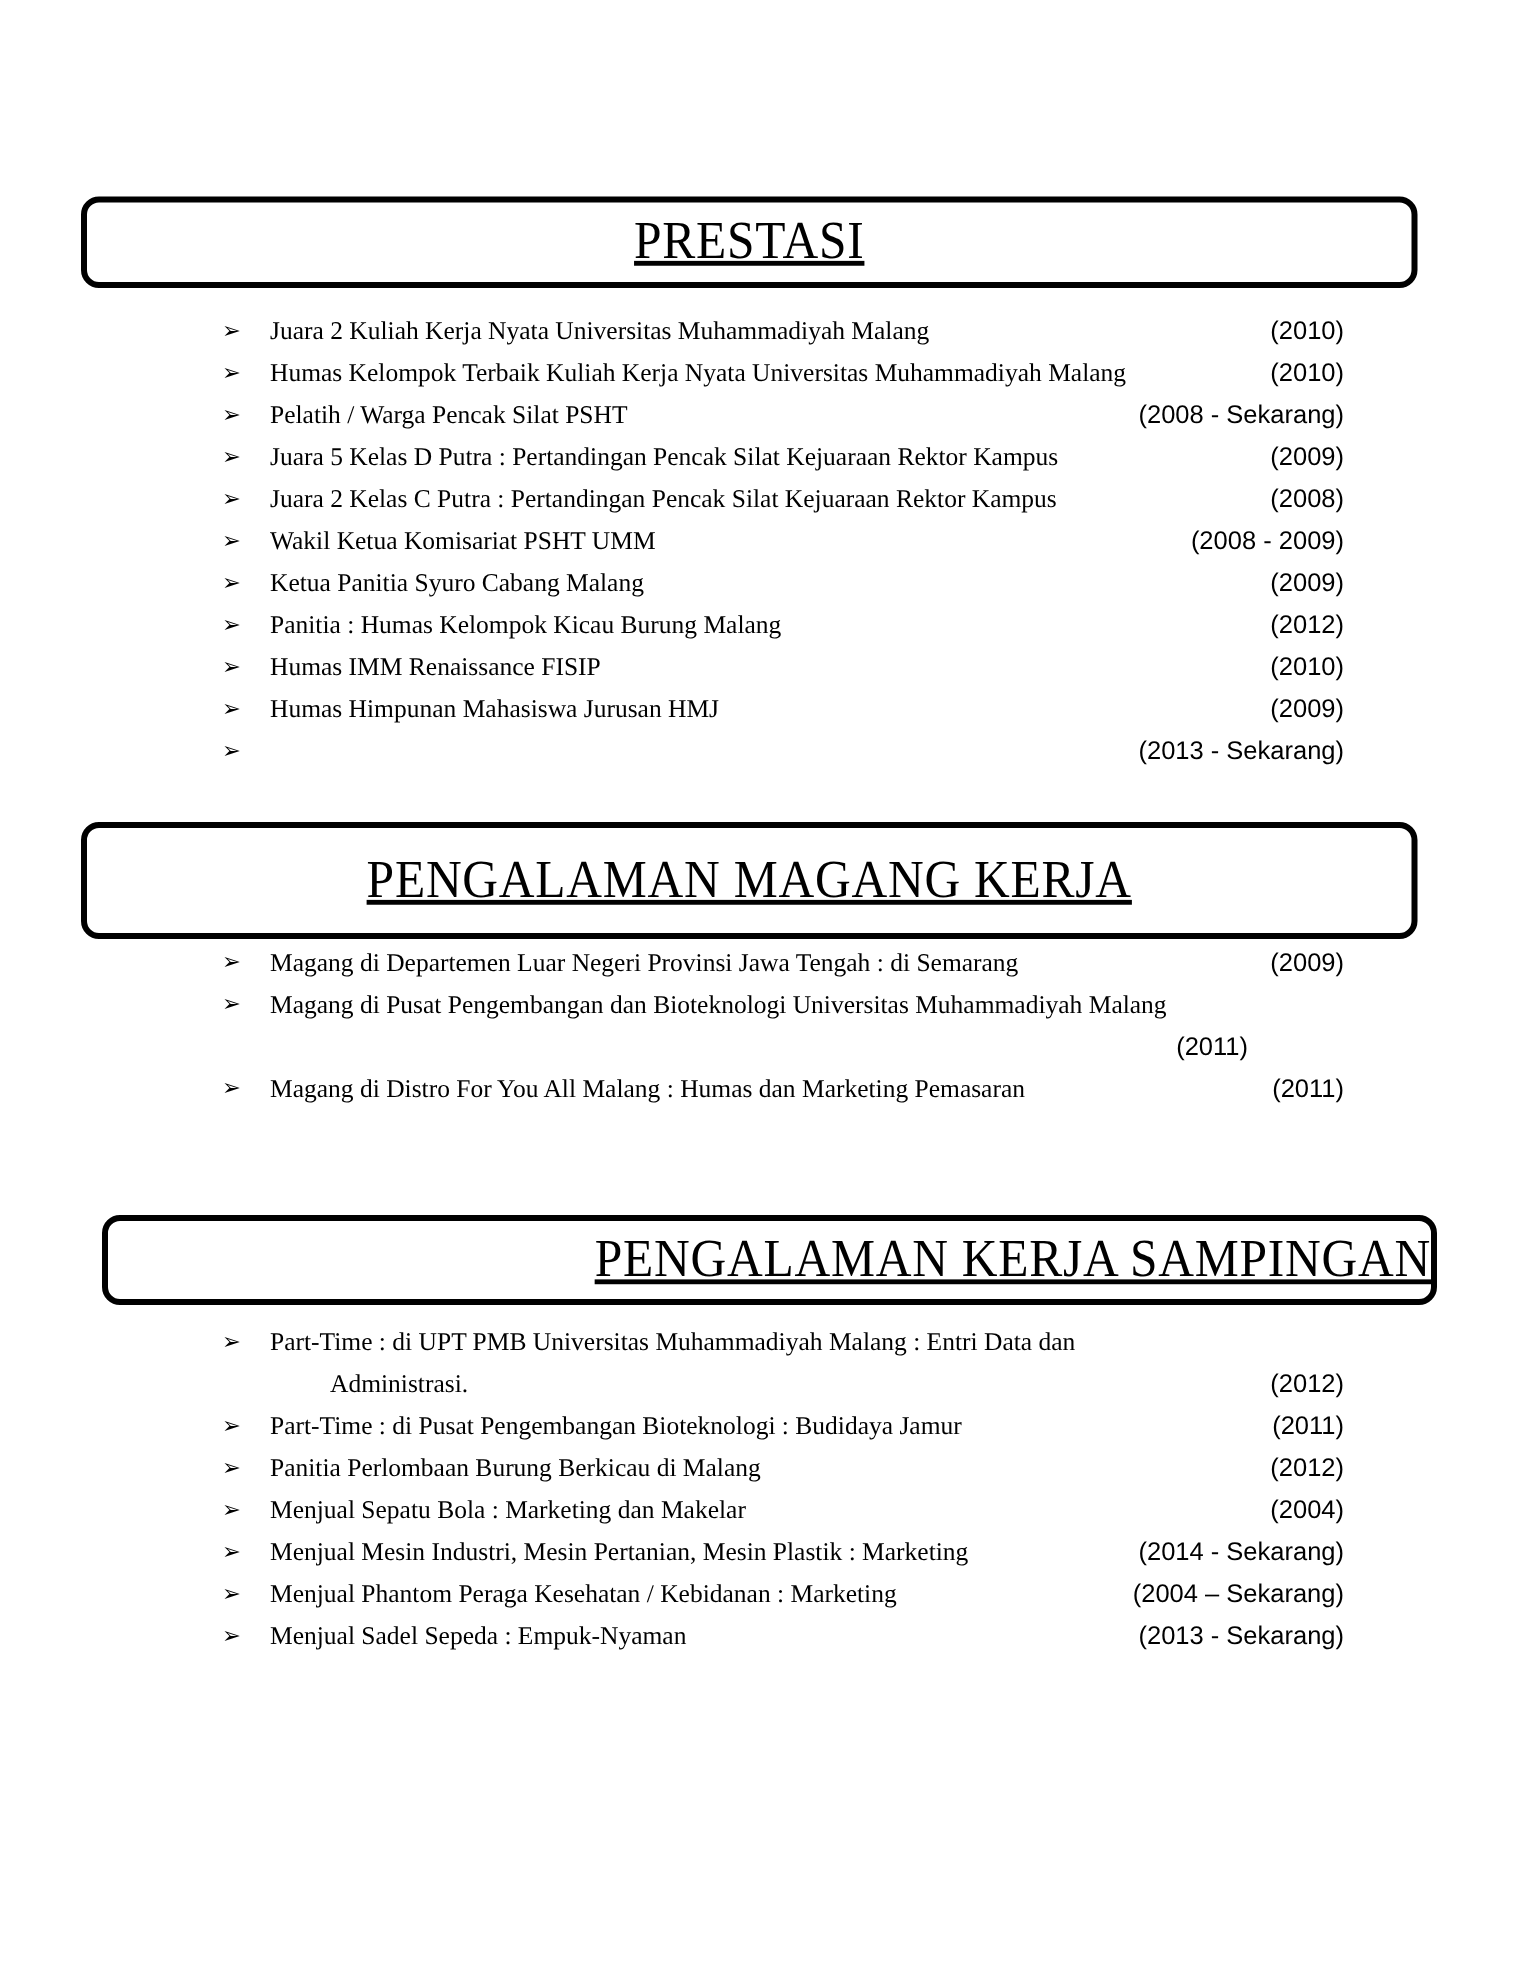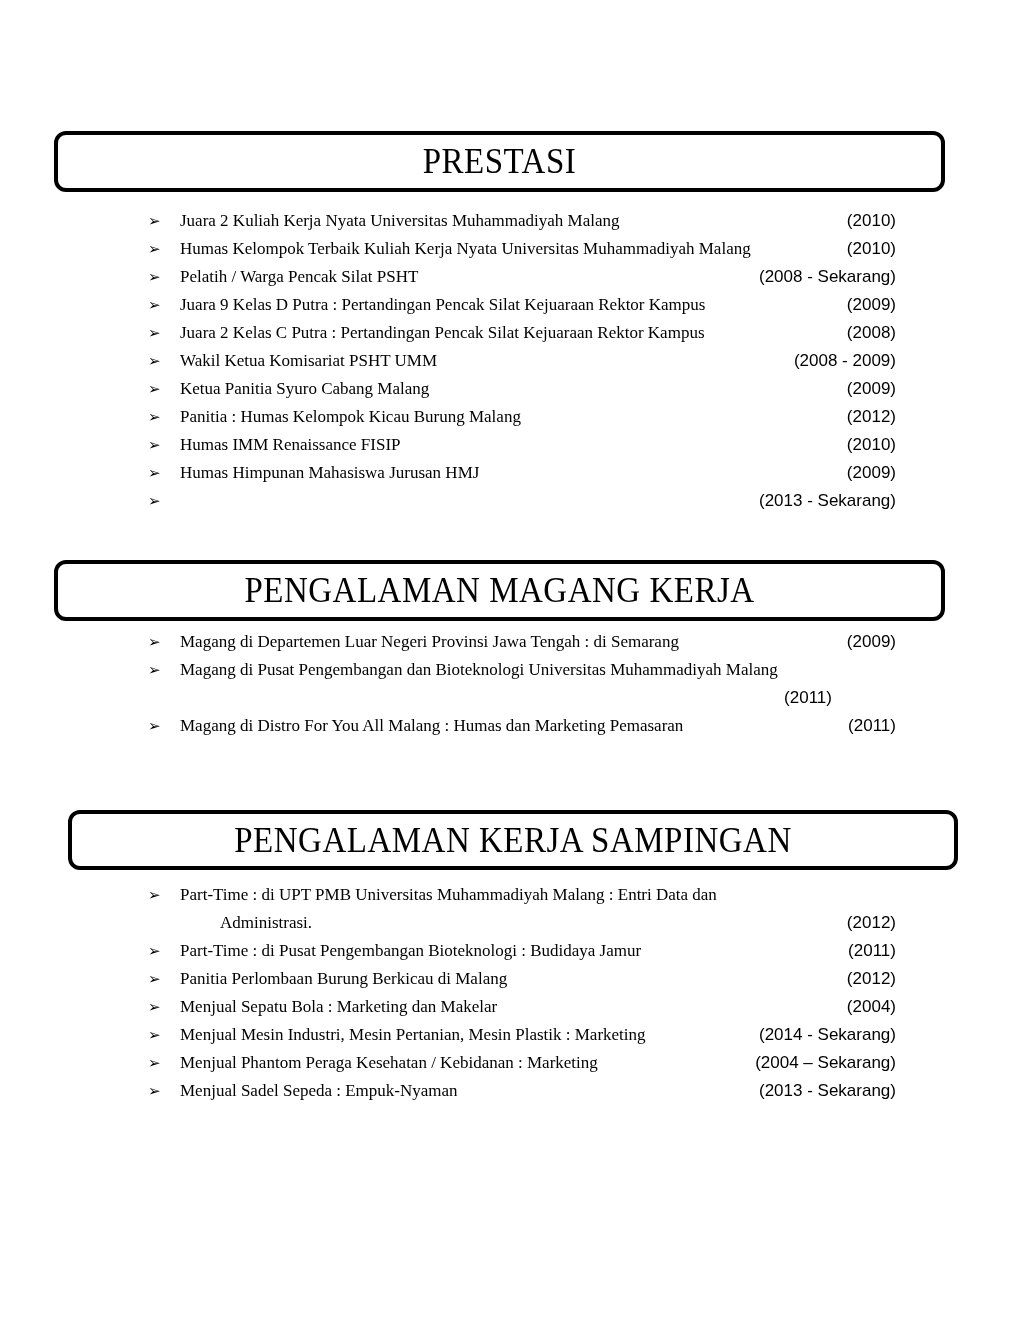--- a/index.html
+++ b/index.html
@@ -1,21 +1,21 @@
 <!DOCTYPE html>
 <html><head>
   <meta charset="utf-8">
   <style>
     html, body { margin: 0; padding: 0; background: #ffffff; }
     body { width: 1020px; height: 1320px; position: relative; overflow: hidden;
            font-family: "Liberation Sans", sans-serif; color: #000; }
     .section-box {
       position: absolute; box-sizing: border-box;
       border: 4px solid #000; border-radius: 12px; background: #fff;
-      display: flex; align-items: center; justify-content: center;
+      display: flex; align-items: center; justify-content: center; text-decoration: underline;
     }
     .section-title {
       font-family: "Liberation Serif", serif; font-size: 33px; letter-spacing: 0.5px;
       transform: scaleY(1.08); line-height: 1; font-weight: normal; white-space: nowrap;
     }
     .list { position: absolute; left: 148px; width: 748px; margin: 0; padding: 0; list-style: none; }
     .item { position: relative; height: 28px; font-size: 17px; line-height: 28px; white-space: nowrap; }
     .bullet { position: absolute; left: 0; top: 0; width: 20px; font-size: 15px; }
     .text { position: absolute; left: 32px; top: 0; font-family: Liberation Serif, serif; }
     .year { position: absolute; right: 0; top: 0; text-align: right; }
@@ -38,21 +38,21 @@
       <span class="text">Humas Kelompok Terbaik Kuliah Kerja Nyata Universitas Muhammadiyah Malang</span>
       <span class="year">(2010)</span>
     </li>
   <li class="item">
       <span class="bullet">➢</span>
       <span class="text">Pelatih / Warga Pencak Silat PSHT</span>
       <span class="year">(2008 - Sekarang)</span>
     </li>
   <li class="item">
       <span class="bullet">➢</span>
-      <span class="text">Juara 9 Kelas D Putra : Pertandingan Pencak Silat Kejuaraan Rektor Kampus</span>
+      <span class="text">Juara 5 Kelas D Putra : Pertandingan Pencak Silat Kejuaraan Rektor Kampus</span>
       <span class="year">(2009)</span>
     </li>
   <li class="item">
       <span class="bullet">➢</span>
       <span class="text">Juara 2 Kelas C Putra : Pertandingan Pencak Silat Kejuaraan Rektor Kampus</span>
       <span class="year">(2008)</span>
     </li>
   <li class="item">
       <span class="bullet">➢</span>
       <span class="text">Wakil Ketua Komisariat PSHT UMM</span>
@@ -77,42 +77,42 @@
       <span class="bullet">➢</span>
       <span class="text">Humas Himpunan Mahasiswa Jurusan HMJ</span>
       <span class="year">(2009)</span>
     </li>
   <li class="item">
       <span class="bullet">➢</span>
       <span class="year">(2013 - Sekarang)</span>
     </li>
 </ul>
 
-<div class="section-box" style="left:54px; top:548px; width:891px; height:61px;margin-top:12px;">
+<div class="section-box" style="left:54px; top:548px; width:891px; height:78px;">
   <span class="section-title">PENGALAMAN MAGANG KERJA</span>
 </div>
 <ul class="list" style="top:628px;">
   <li class="item">
       <span class="bullet">➢</span>
       <span class="text">Magang di Departemen Luar Negeri Provinsi Jawa Tengah : di Semarang</span>
       <span class="year">(2009)</span>
     </li>
   <li class="item" style="height:56px;">
       <span class="bullet">➢</span>
       <span class="text">Magang di Pusat Pengembangan dan Bioteknologi Universitas Muhammadiyah Malang</span>
       <span class="year wrapped" style="top:28px;">(2011)</span>
     </li>
   <li class="item">
       <span class="bullet">➢</span>
       <span class="text">Magang di Distro For You All Malang : Humas dan Marketing Pemasaran</span>
       <span class="year">(2011)</span>
     </li>
 </ul>
 
-<div class="section-box" style="left:68px; top:810px; width:890px; height:60px;">
+<div class="section-box" style="left:68px; top:810px; width:890px; height:60px;justify-content:flex-end;">
   <span class="section-title">PENGALAMAN KERJA SAMPINGAN</span>
 </div>
 <ul class="list" style="top:881px;">
   <li class="item" style="height:56px;">
       <span class="bullet">➢</span>
       <span class="text">Part-Time : di UPT PMB Universitas Muhammadiyah Malang : Entri Data dan</span>
       <span class="text" style="top:28px;margin-left:40px;">Administrasi.</span>
       <span class="year" style="top:28px;">(2012)</span>
     </li>
   <li class="item">

